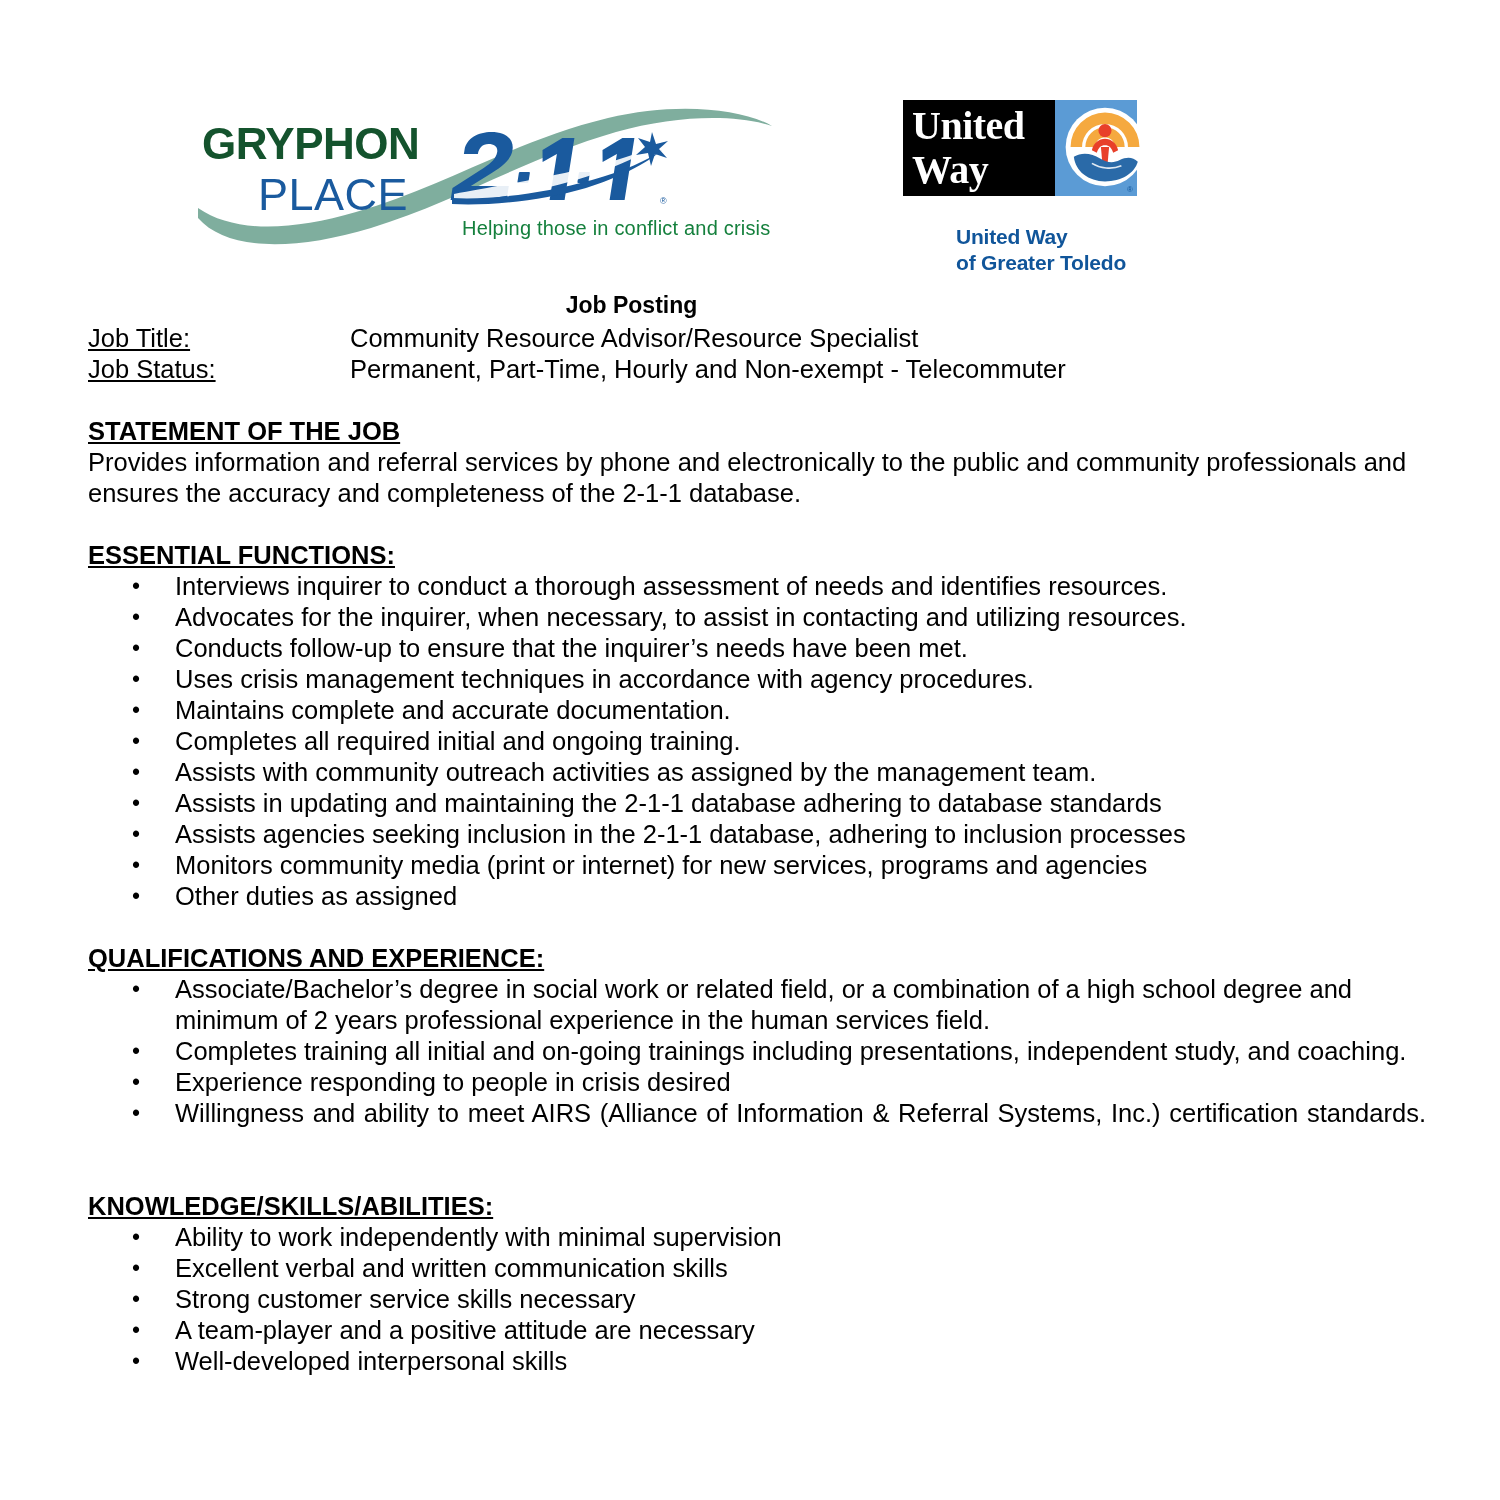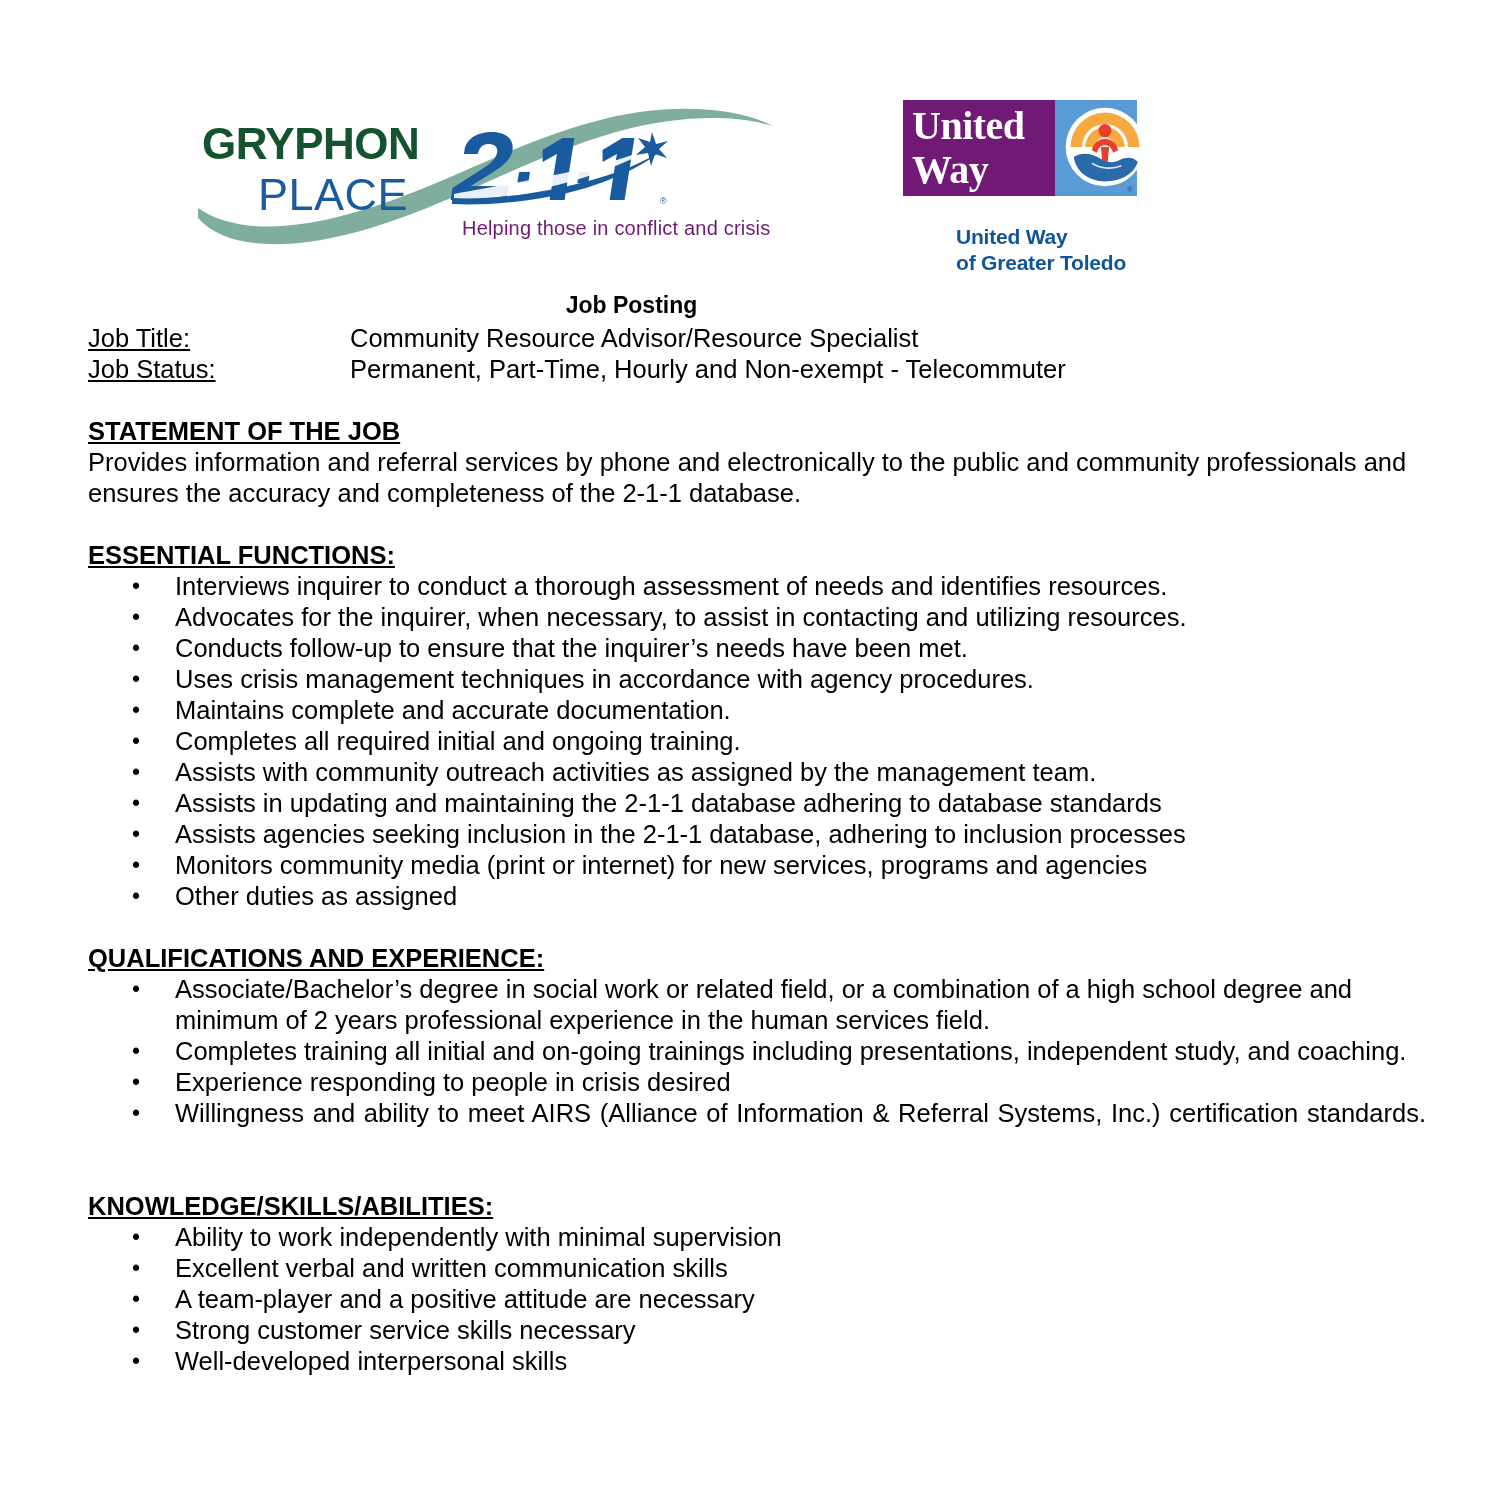--- a/index.html
+++ b/index.html
@@ -66,38 +66,38 @@
     top: 28px;
     width: 230px;
     height: 85px;
   }
   .tagline-211 {
     position: absolute;
     left: 266px;
     top: 117px;
     font-family: "Liberation Sans", sans-serif;
     font-size: 20px;
-    color: #701a75;
+    color: #15803d;
     letter-spacing: 0.2px;
     white-space: nowrap;
   }
 
   
   .uw-logo {
     position: absolute;
     left: 903px;
     top: 100px;
     width: 234px;
     height: 96px;
     display: flex;
   }
   .uw-left {
     width: 169px;
     height: 96px;
-    background: #701a75;
+    background: #000000;
     position: relative;
   }
   .uw-right {
     width: 91px;
     height: 96px;
     background: #5b9bd5;
     position: relative;
   }
   .uw-text {
     position: absolute;
@@ -316,18 +316,18 @@
     <li>Experience responding to people in crisis desired</li>
     <li class="justified">Willingness and ability to meet AIRS (Alliance of Information &amp; Referral Systems, Inc.) certification standards.</li>
   </ul>
 
   <div class="section-head-wrap">
     <div class="section-head">KNOWLEDGE/SKILLS/ABILITIES:</div>
   </div>
   <ul class="bullets">
     <li>Ability to work independently with minimal supervision</li>
     <li>Excellent verbal and written communication skills</li>
+    <li>Strong customer service skills necessary</li>
     <li>A team-player and a positive attitude are necessary</li>
-    <li>Strong customer service skills necessary</li>
     <li>Well-developed interpersonal skills</li>
   </ul>
 
 </div>
 
 </body></html>

